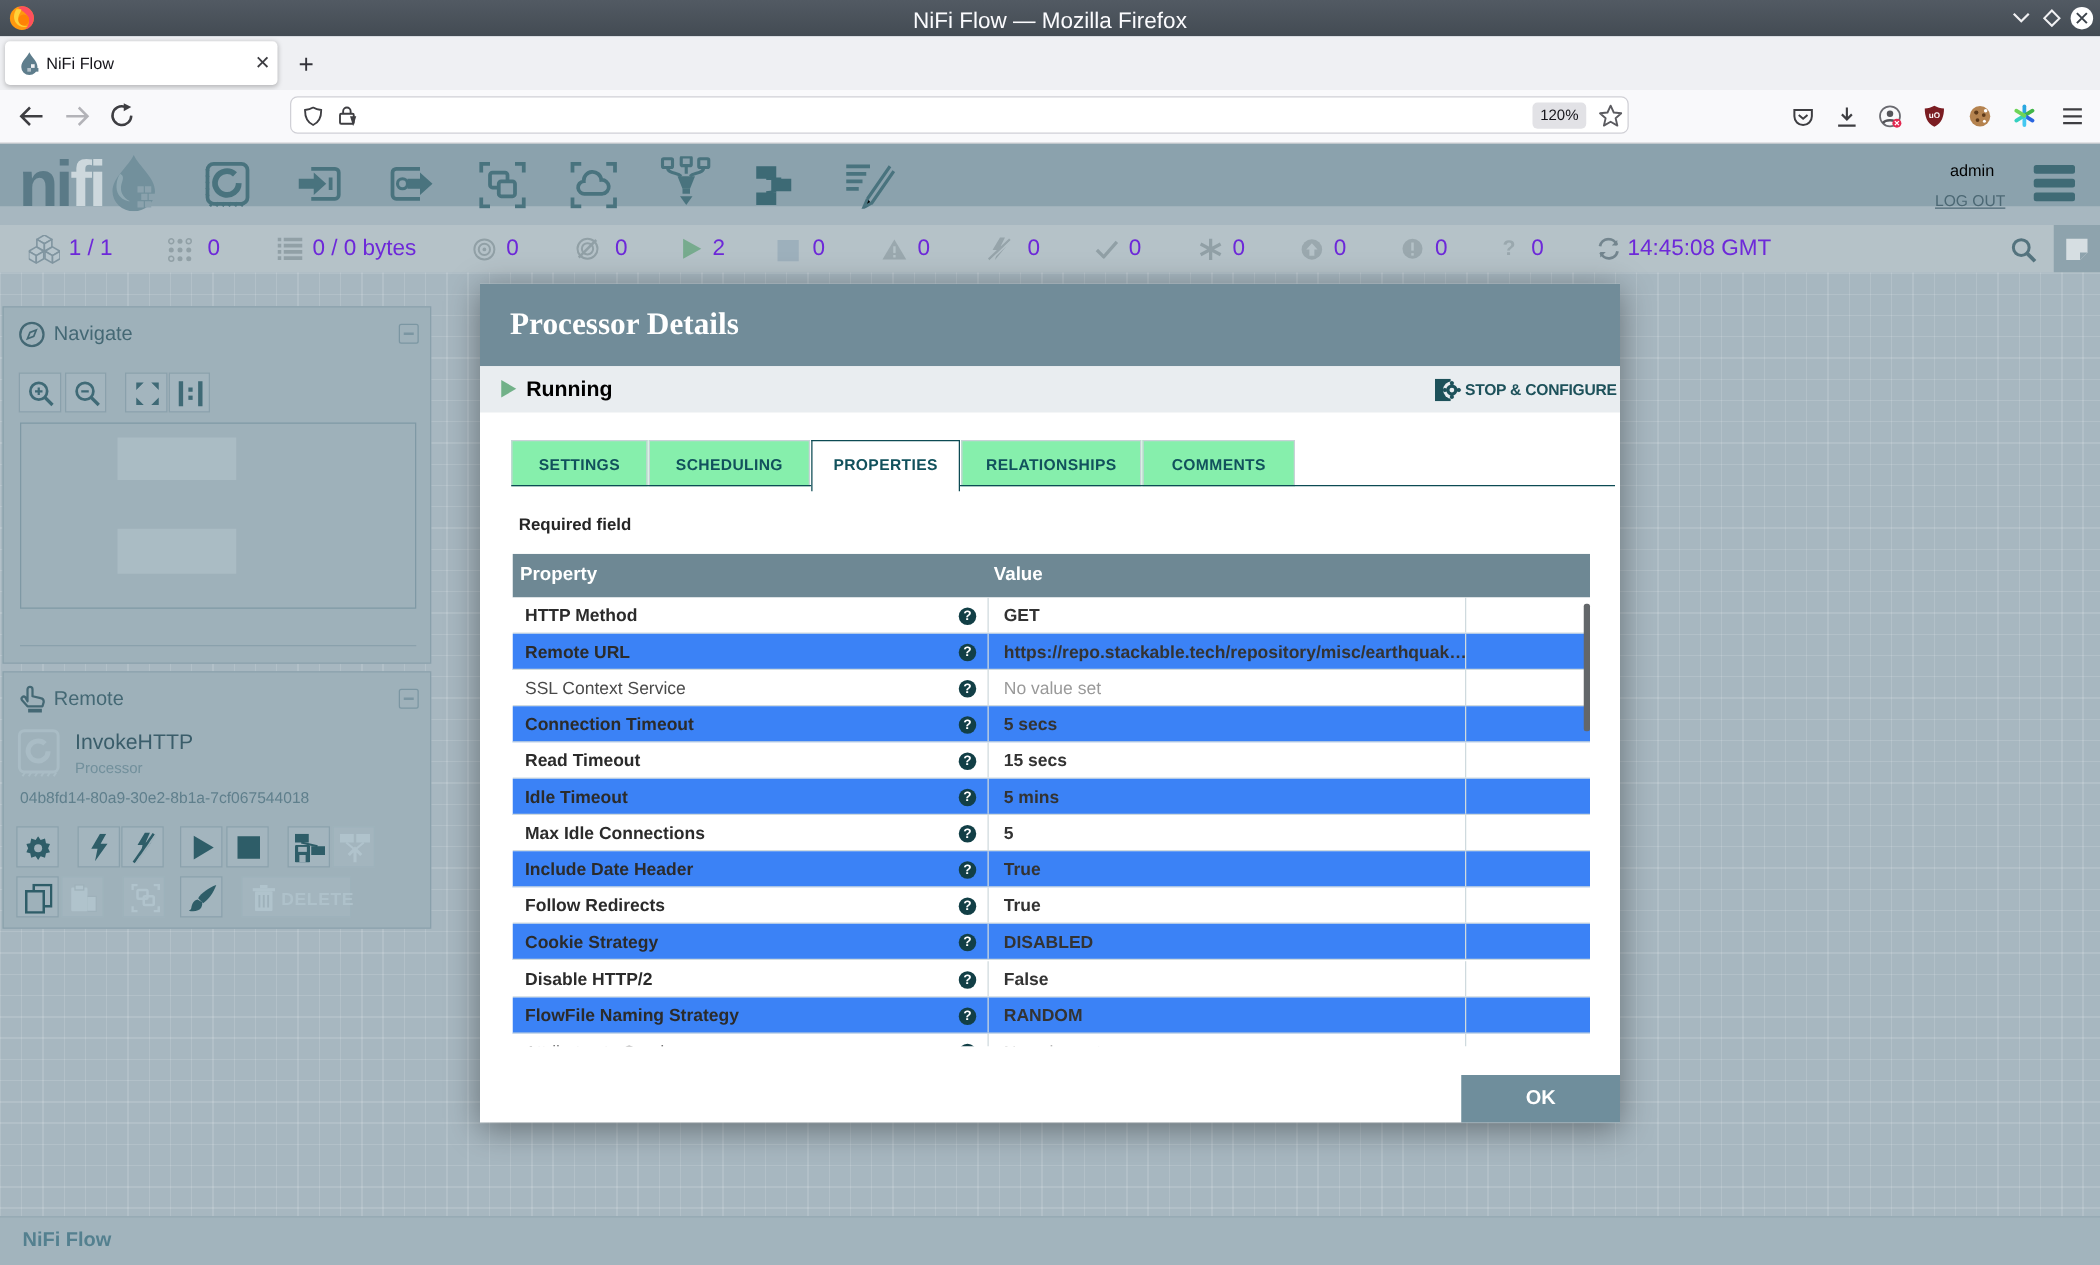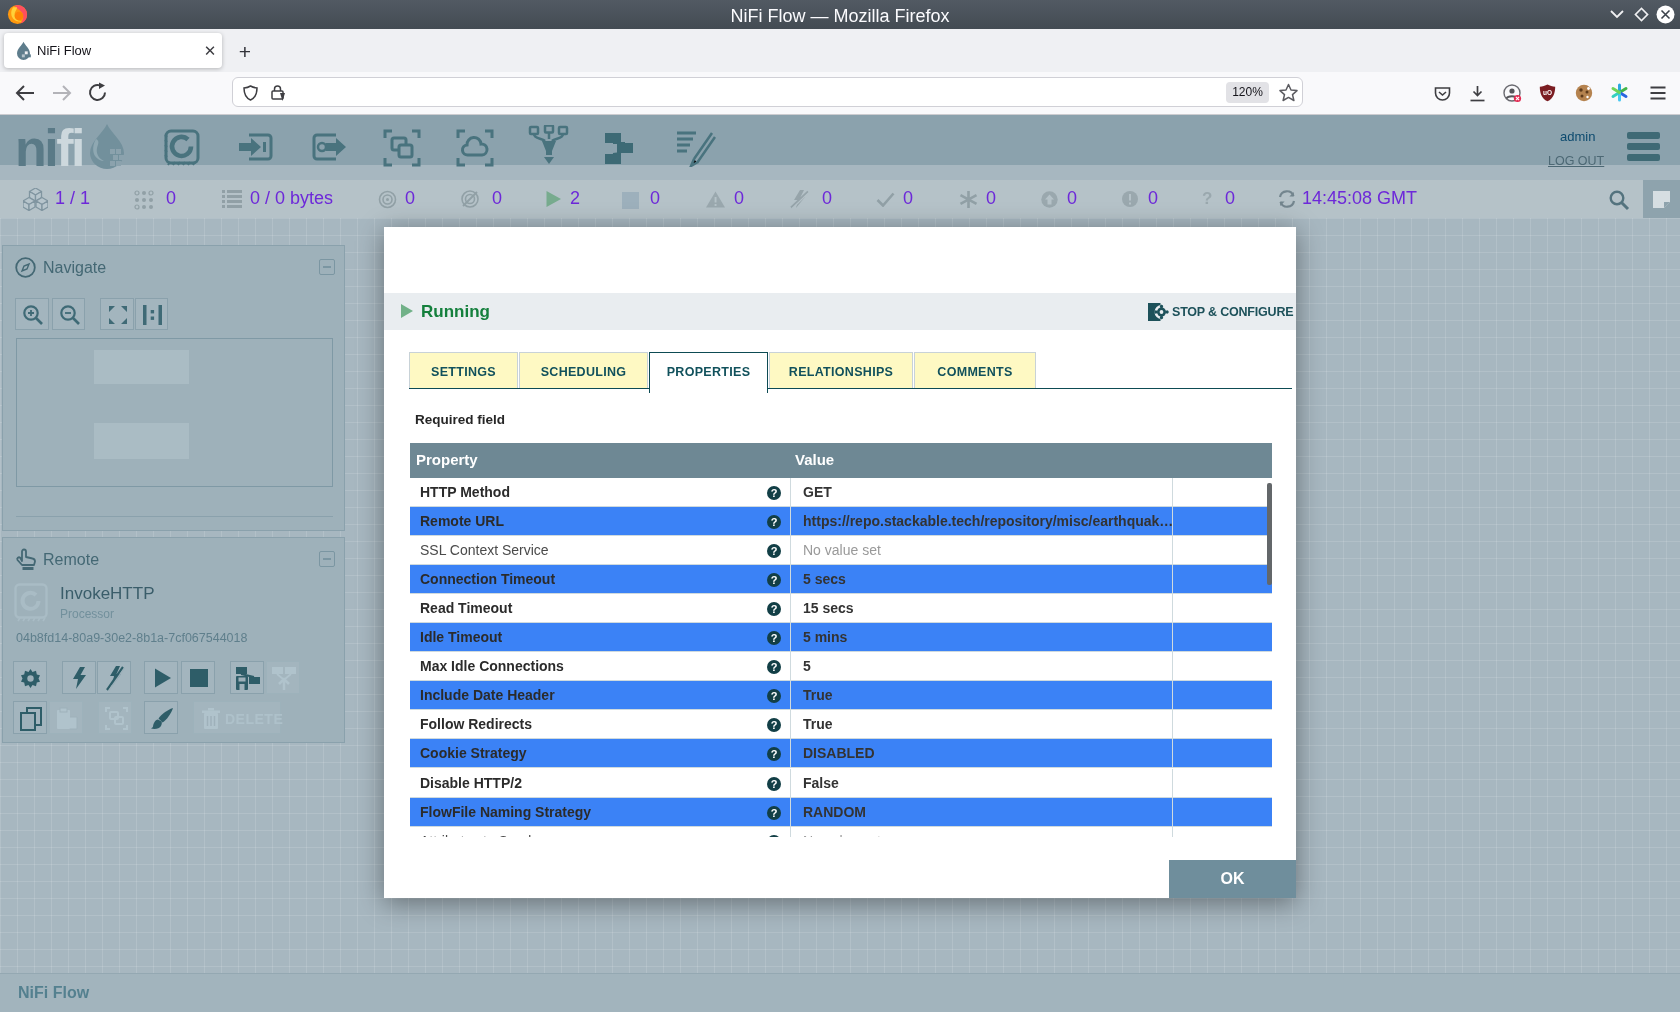--- a/index.html
+++ b/index.html
@@ -45,23 +45,23 @@
   .panel-minus::after { content:""; position:absolute; left:3px; top:6px; width:8px; height:2px; background:#7b96a2; }
   .sqbtn { position:absolute; border:1px solid #8aa1ac; background:rgba(255,255,255,0.06); }
 
   
   #modal { left:384px; top:227px; width:912px; height:671px; background:#fff;
     box-shadow:0 5px 25px rgba(0,0,0,0.4); }
   #modal-header { left:0; top:0; width:912px; height:66px; background:#718c99; }
   #modal-header div { position:absolute; left:24px; top:19px; font-family:"Liberation Serif", serif;
     font-weight:bold; font-size:25px; color:#fff; }
   #modal-status { left:0; top:66px; width:912px; height:37px; background:#e9edf0; }
-  #run-label { left:37px; top:9px; font-size:17px; font-weight:bold; color:#15803d; }
+  #run-label { left:37px; top:9px; font-size:17px; font-weight:bold; color:#000000; }
   #stopcfg { left:788px; top:12px; font-size:12.5px; letter-spacing:-0.2px; font-weight:bold; color:#1d515a; white-space:nowrap;}
-  .tab-item { position:absolute; top:125px; height:37px; background:#fef9c3; border:1px solid #c8d2d7;
+  .tab-item { position:absolute; top:125px; height:37px; background:#86efac; border:1px solid #c8d2d7;
     color:#11515c; font-size:12.5px; font-weight:bold; text-align:center; }
   .tab-item span { display:inline-block; margin-top:12px; letter-spacing:0.3px; }
   #tabline { left:25px; top:161px; width:883px; height:1px; background:#0d4b54; }
   #tab-active { position:absolute; top:125px; height:41px; background:#fff; border:1px solid #0d4b54;
     border-bottom:none; color:#11515c; font-size:12.5px; font-weight:bold; text-align:center; z-index:3; }
   #reqfield { left:31px; top:185px; font-size:13.5px; font-weight:bold; color:#262626; }
   #ptable { left:26px; top:216px; width:862px; height:394px; overflow:hidden; }
   #ptable-header { position:absolute; left:0; top:0; width:928px; height:35px; background:#6e8894; }
   #ptable-header b { position:absolute; top:8px; color:#fff; font-size:15px; }
   .prow { position:absolute; left:0; width:862px; height:29.05px; border-bottom:1px solid #cfdade; background:#fff; }
@@ -244,21 +244,21 @@
     <path d="M10 12 L22 12 M18 22 L10 23" stroke="#3d6a75" stroke-width="2"></path>
   </svg>
   <svg class="abs" style="left:676px;top:14px" width="40" height="38" viewBox="0 0 40 38">
     <g stroke="#49737e" stroke-width="3">
       <path d="M1 4 H20 M1 10 H17 M1 16 H14 M1 22 H11"></path>
     </g>
     <g stroke="#49737e" stroke-width="2.5">
       <path d="M36 4 L18 30 M39 8 L21 34 M18 30 l-3 7 l 6 -3.5"></path>
     </g>
   </svg>
-  <div class="abs" style="left:1560px;top:14px;font-size:13px;color:#0c4a6e;text-align:center;">admin</div>
+  <div class="abs" style="left:1560px;top:14px;font-size:13px;color:#000000;text-align:center;">admin</div>
   <div class="abs" style="left:1548px;top:39px;font-size:12.5px;color:#4c6874;text-decoration:underline;">LOG OUT</div>
   <div class="abs" style="left:1627px;top:17px;width:33px;height:7px;background:#3f6a75;border-radius:2px"></div>
   <div class="abs" style="left:1627px;top:28px;width:33px;height:7px;background:#3f6a75;border-radius:2px"></div>
   <div class="abs" style="left:1627px;top:39px;width:33px;height:7px;background:#3f6a75;border-radius:2px"></div>
 </div>
 
 <div class="abs" id="nf-status">
   <svg class="abs" style="left:23px;top:8px" width="25" height="23" viewBox="0 0 25 23">
     <g stroke="#8095a0" stroke-width="1.3" fill="#b7c5cc" stroke-linejoin="round">
       <g transform="translate(6.5,0)">
@@ -519,20 +519,23 @@
       <rect x="6" y="0" width="6" height="2.5" fill="#b0c3cc"></rect>
       <g stroke="#9eb1ba" stroke-width="1.5">
           <path d="M5.5 8 V18 M9 8 V18 M12.5 8 V18"></path>
         </g>
     </svg>
     <div class="abs" style="left:31px;top:9px;font-size:14px;font-weight:bold;color:#aec1ca;letter-spacing:0.5px">DELETE</div>
   </div>
 </div>
 
 <div class="abs" id="modal">
+  <div class="abs" id="modal-header">
+      <div>Processor Details</div>
+    </div>
   <div class="abs" id="modal-status">
     <svg class="abs" style="left:15px;top:10px" width="16" height="16" viewBox="0 0 16 16">
       <path d="M2 1 L14 8 L2 15 Z" fill="#71b188"></path>
     </svg>
     <div class="abs" id="run-label">Running</div>
     <svg class="abs" style="left:764px;top:10px" width="22" height="18" viewBox="0 0 22 18">
       <path d="M0 0 H12.5 V18 H0 Z" fill="#1d515a"></path>
       <g transform="translate(13.5,9)">
         <circle r="7" fill="#e9edf0"></circle>
         <g fill="#1d515a">

